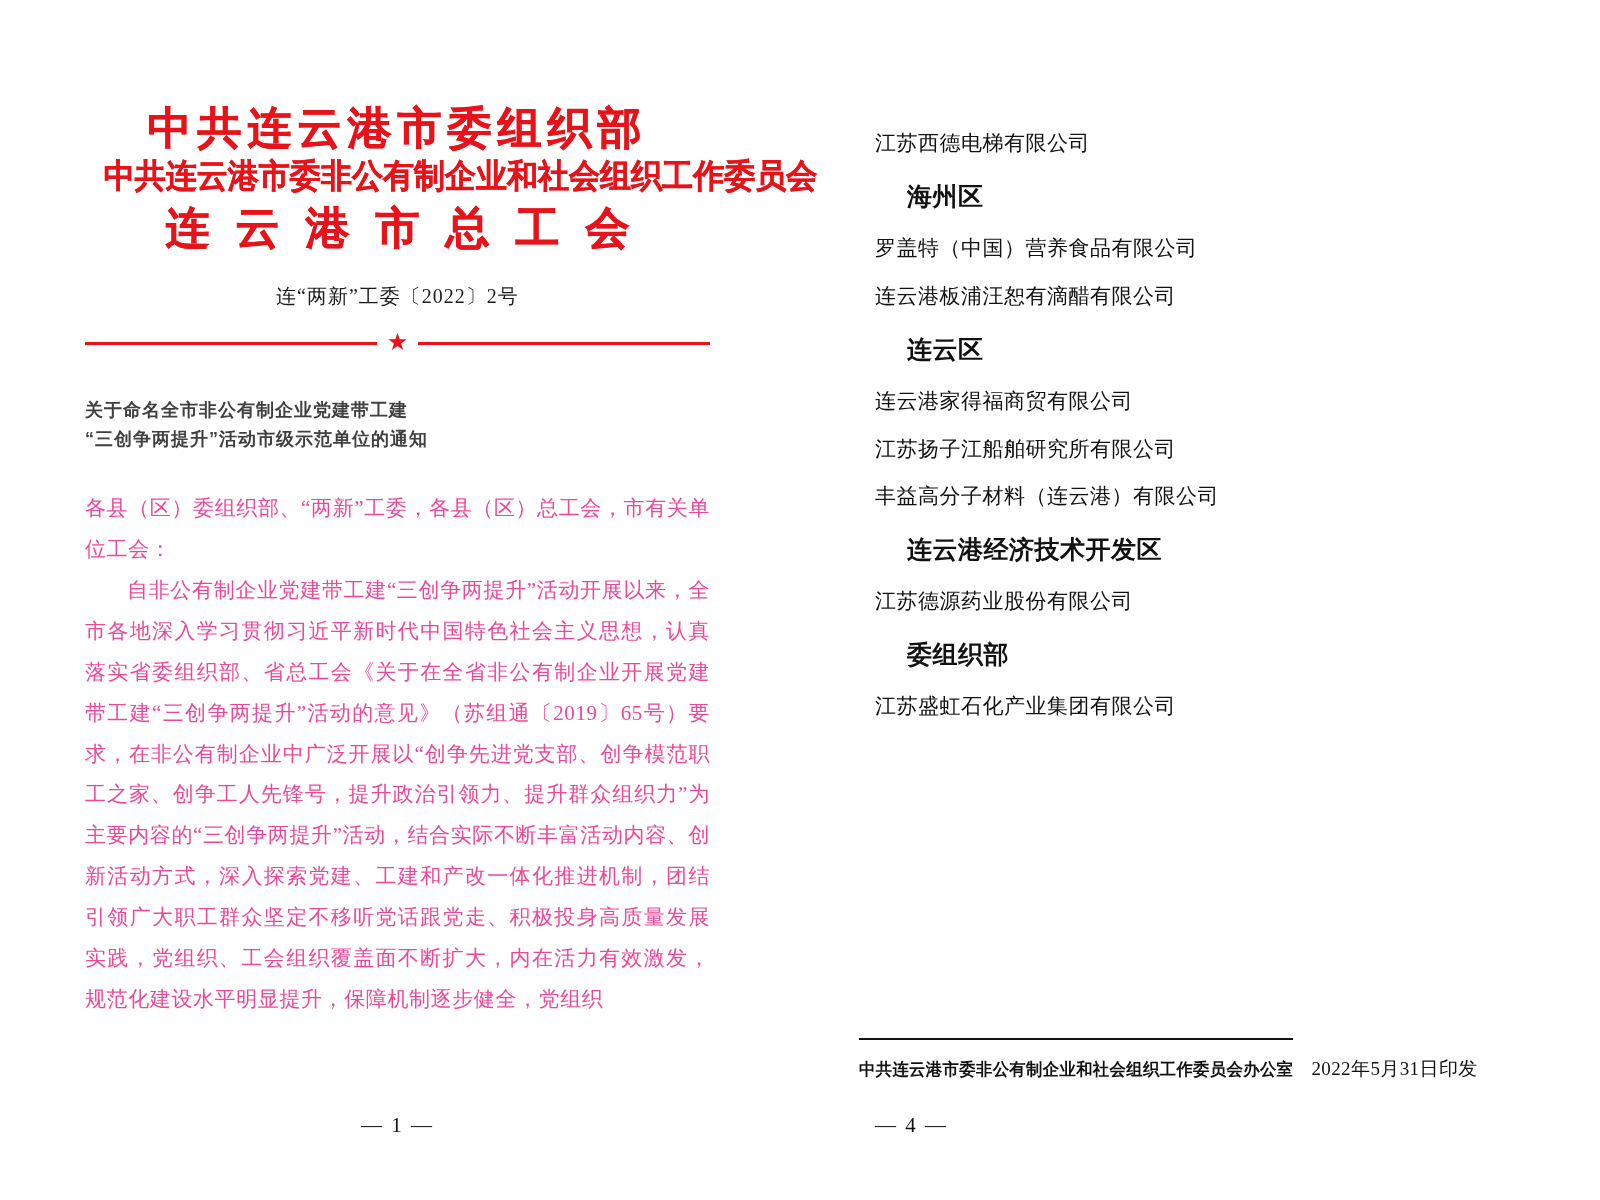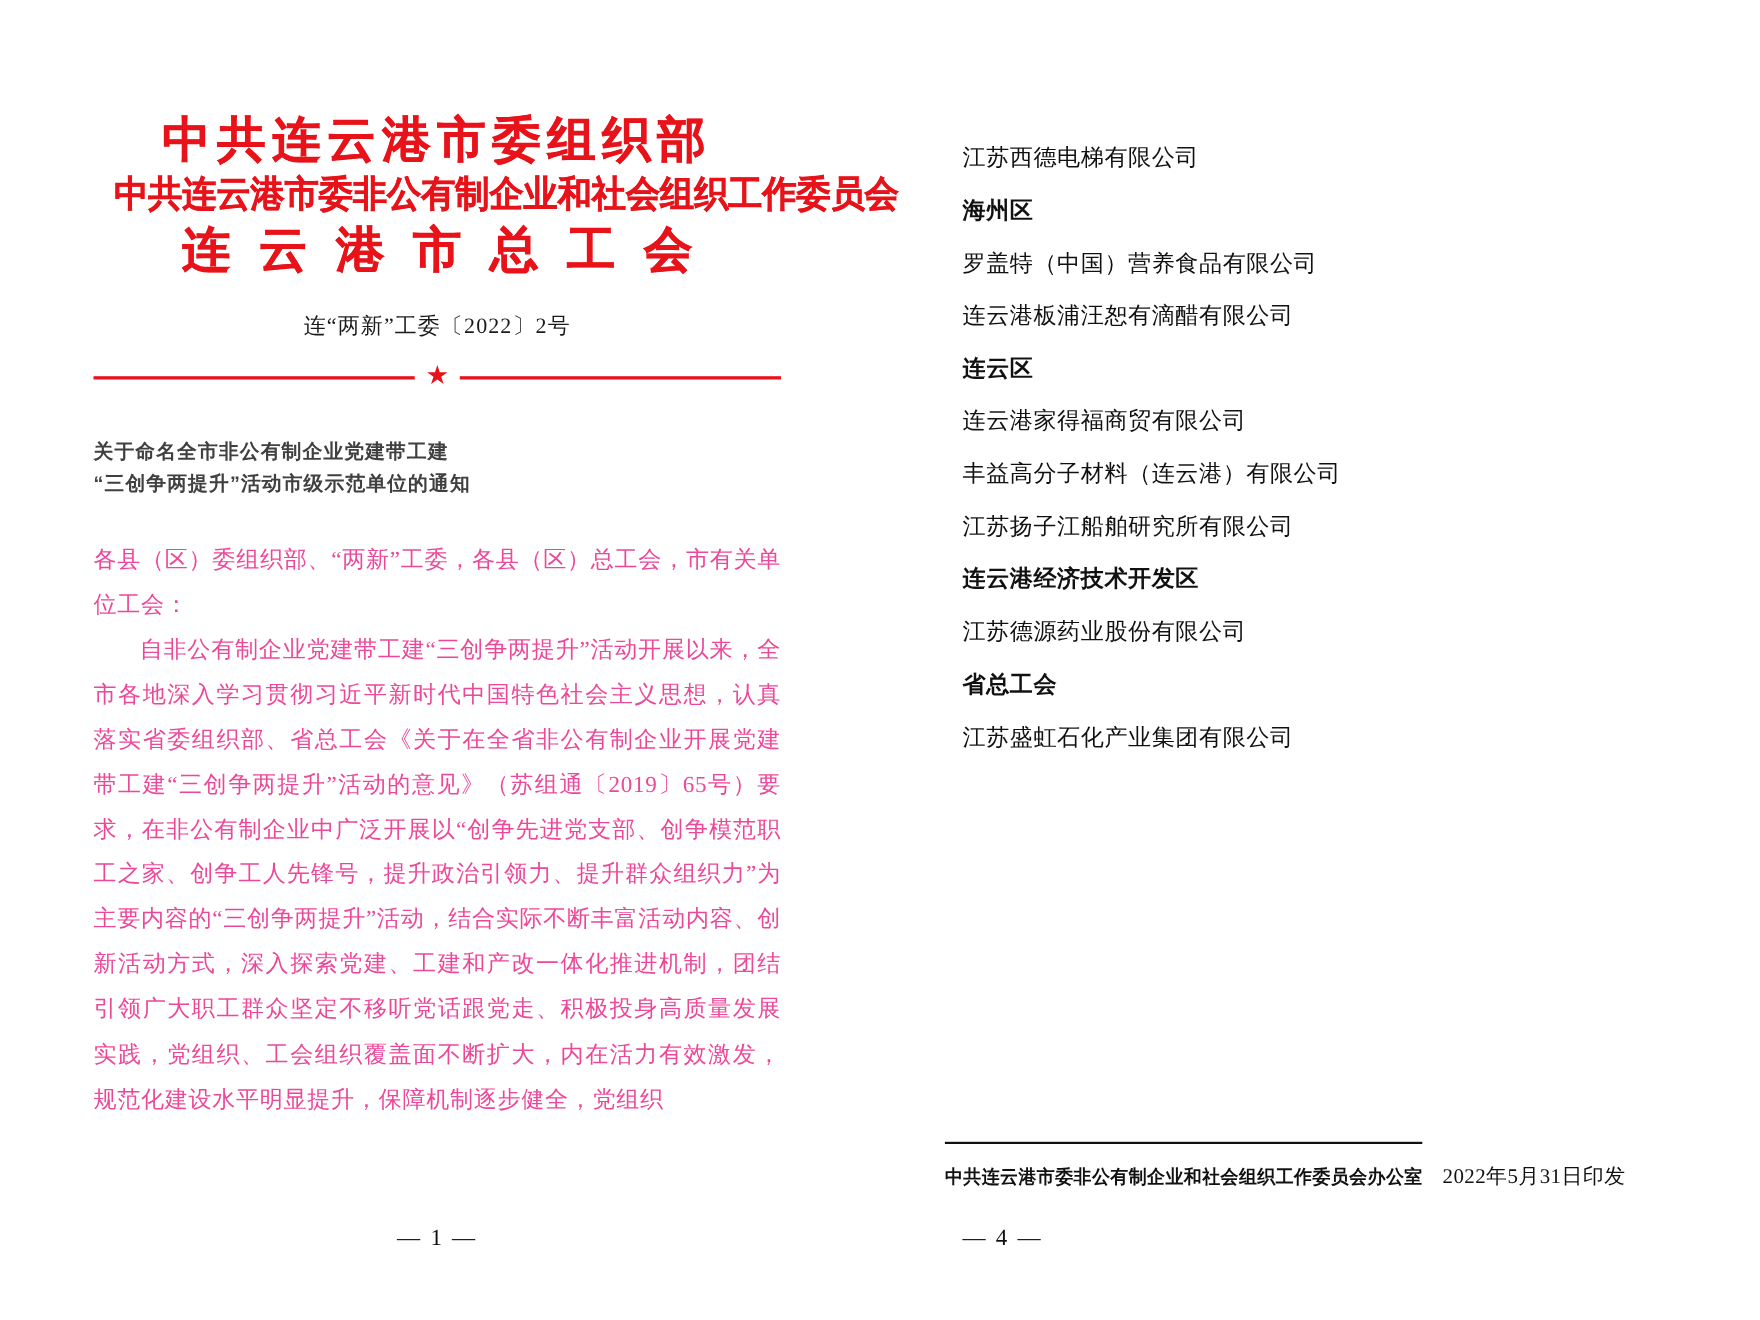--- a/index.html
+++ b/index.html
@@ -142,22 +142,23 @@
   
   .unit-list {
     font-size: 21px;
     line-height: 2.28;
     color: #111;
     letter-spacing: 0.5px;
   }
   .unit-list .group-head {
     font-family: "Liberation Sans", "DejaVu Sans", sans-serif;
     font-weight: bold;
-    font-size: 21px;
+    font-size: 25px;
     letter-spacing: 0.5px;
+    margin-left: 32px;
   }
   .unit-list .unit-item {
     font-family: "Liberation Serif", serif;
   }
 
   
   .footer-block {
     position: absolute;
     left: 59px;
     right: 75px;
@@ -227,25 +228,25 @@
 
   <div class="page page-right">
 
     <div class="unit-list">
         <div class="unit-item">江苏西德电梯有限公司</div>
         <div class="group-head">海州区</div>
         <div class="unit-item">罗盖特（中国）营养食品有限公司</div>
         <div class="unit-item">连云港板浦汪恕有滴醋有限公司</div>
         <div class="group-head">连云区</div>
         <div class="unit-item">连云港家得福商贸有限公司</div>
+        <div class="unit-item">江苏扬子江船舶研究所有限公司</div>
         <div class="unit-item">丰益高分子材料（连云港）有限公司</div>
-        <div class="unit-item">江苏扬子江船舶研究所有限公司</div>
         <div class="group-head">连云港经济技术开发区</div>
         <div class="unit-item">江苏德源药业股份有限公司</div>
-        <div class="group-head">省总工会</div>
+        <div class="group-head">委组织部</div>
         <div class="unit-item">江苏盛虹石化产业集团有限公司</div>
       </div>
 
     <div class="footer-block">
       <div class="footer-rule"></div>
       <div class="footer-row">
         <div class="footer-left">中共连云港市委非公有制企业和社会组织工作委员会办公室</div>
         <div class="footer-right">2022年5月31日印发</div>
       </div>
     </div>

